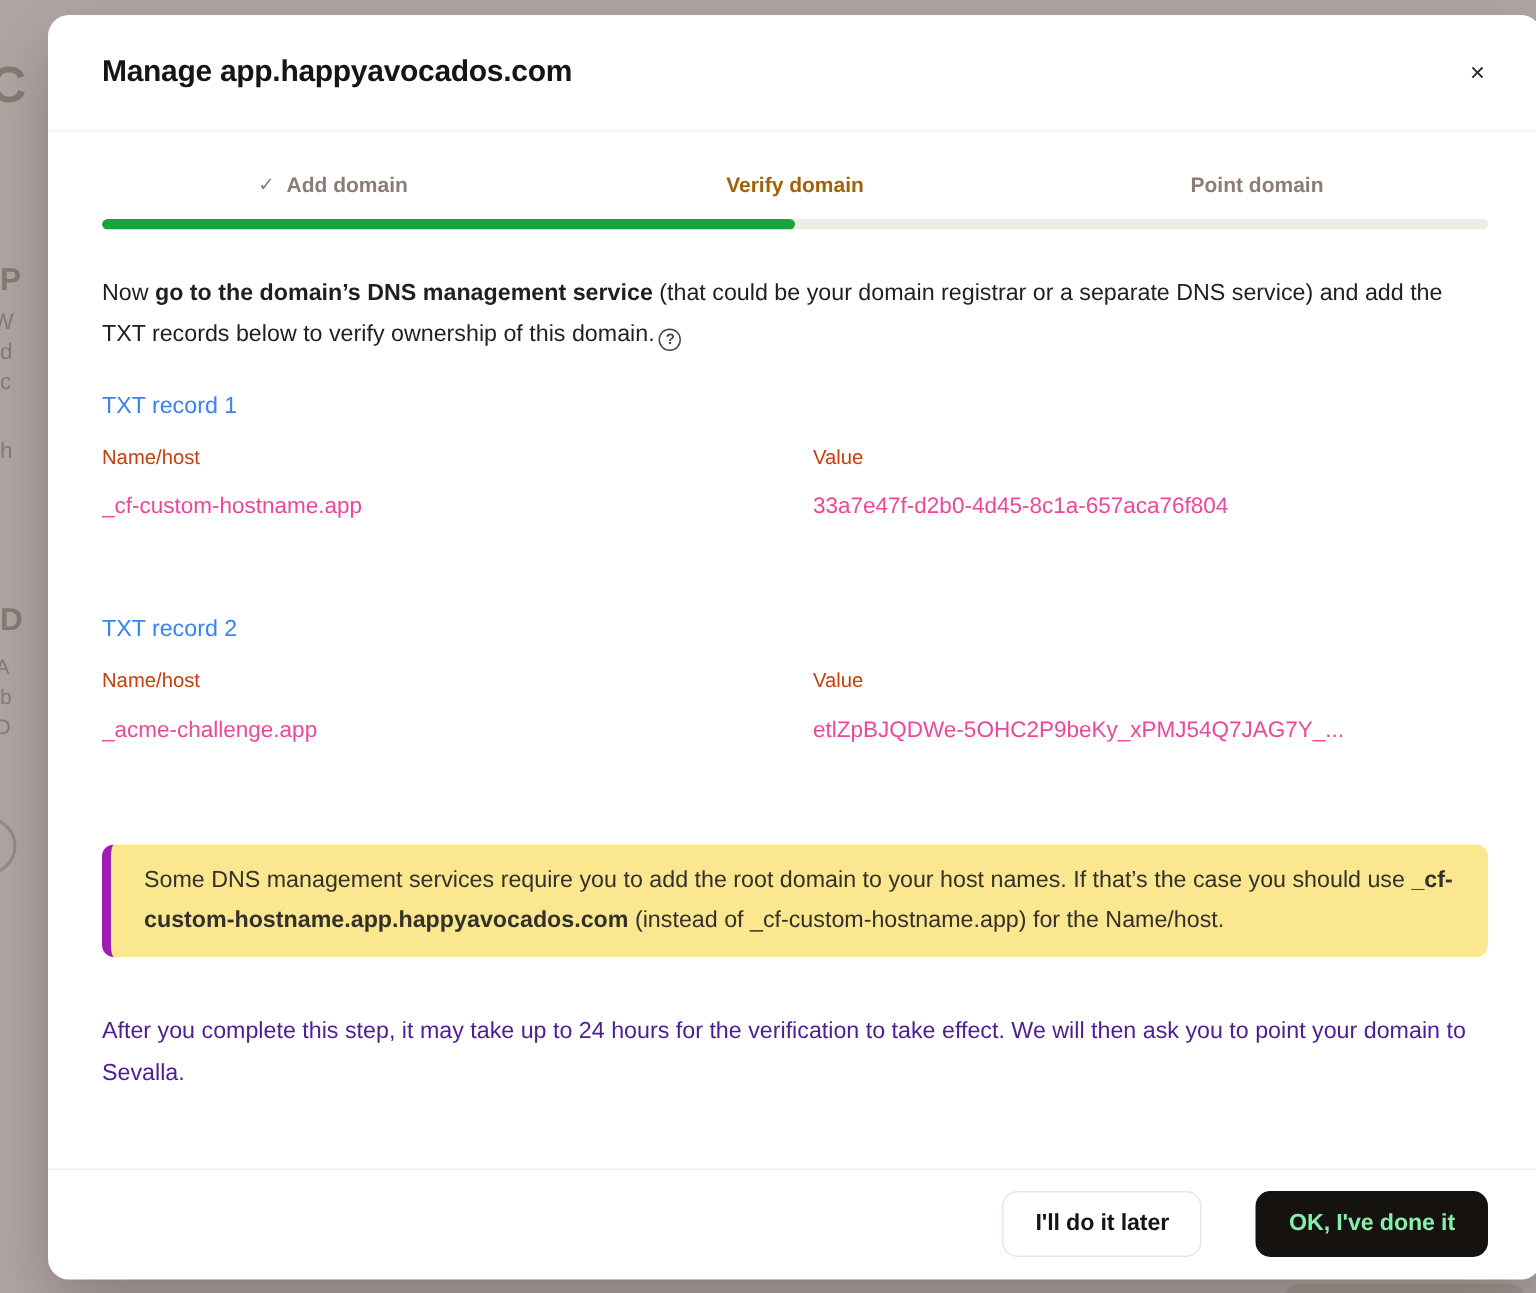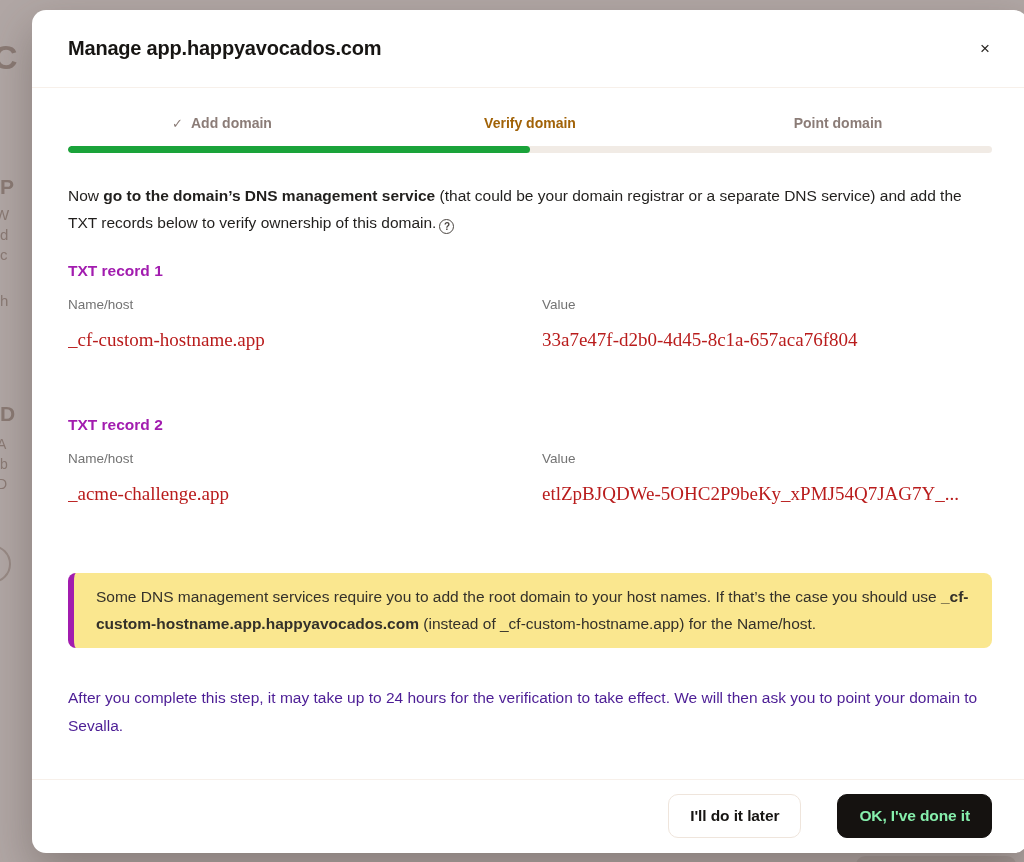--- a/index.html
+++ b/index.html
@@ -122,37 +122,36 @@
     font-weight: 700;
     color: #4b4642;
     vertical-align: -2px;
     margin-left: 3px;
     cursor: pointer;
   }
 
   
   .record { margin-top: 26px; }
   .record + .record { margin-top: 65px; }
-  .record-heading { font-size: 15.5px; font-weight: 700; color: #a21caf; }
+  .record-heading { font-size: 15.5px; font-weight: 400; color: #3b82f6; }
   .record-grid {
     display: grid;
     grid-template-columns: 51.3% 48.7%;
   }
   .record-label {
     margin-top: 17px;
     font-size: 13.5px;
-    color: #737373;
+    color: #c2410c;
   }
   .record-value {
     margin-top: 17px;
-    font-size: 19px;
-    color: #b91c1c;
+    font-size: 15px;
+    color: #ec4899;
     white-space: nowrap;
     overflow: hidden;
-    font-family: Liberation Serif, serif;
   }
 
   
   .callout {
     margin-top: 68px;
     background: #fae78f;
     border-left: 6px solid #a21caf;
     border-radius: 8px;
     padding: 10px 22px 11px 22px;
     font-size: 15.5px;

